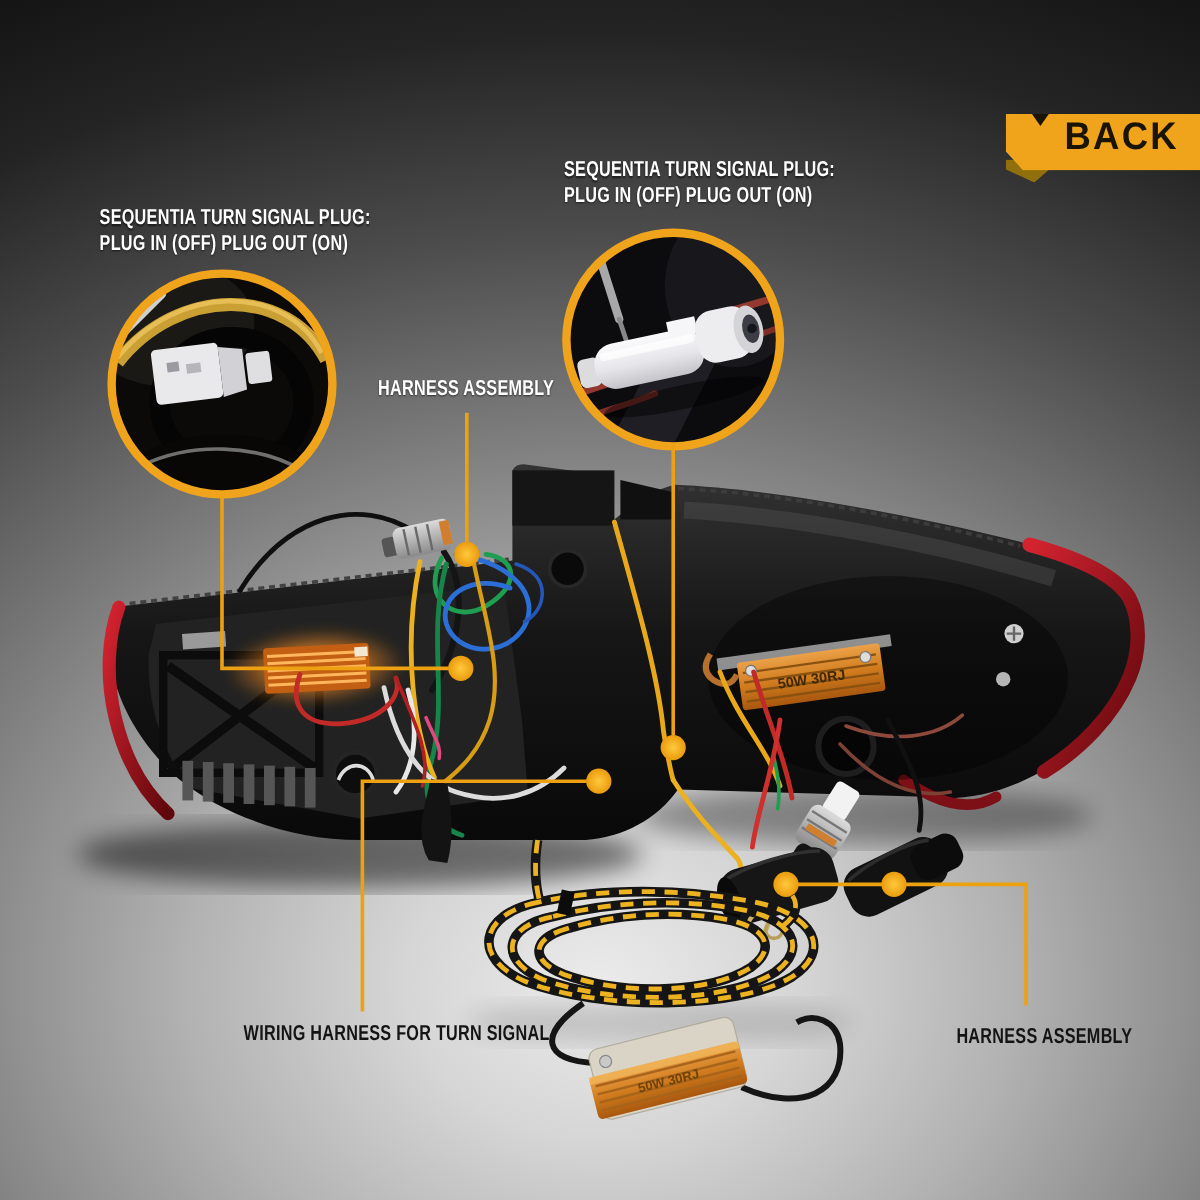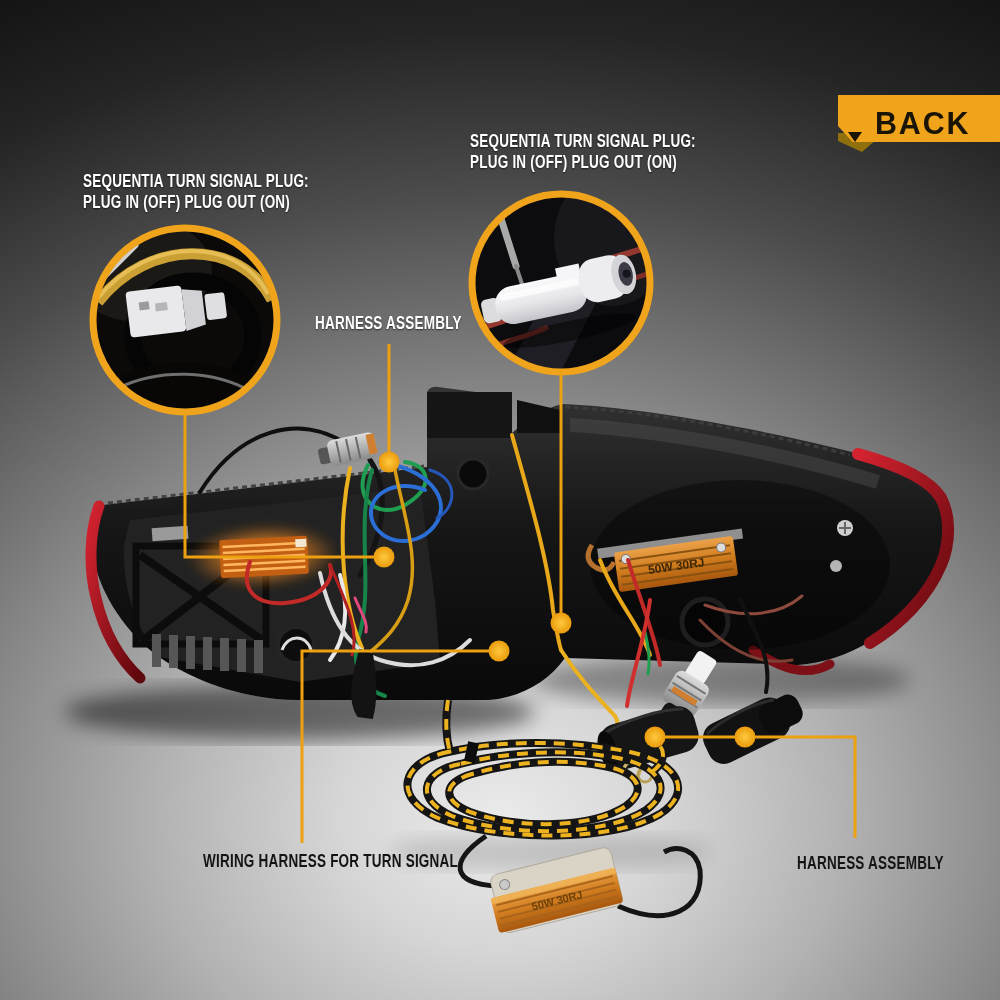--- a/index.html
+++ b/index.html
@@ -13,21 +13,21 @@
   .label{position:absolute;font-weight:bold;white-space:nowrap;
     transform:scaleX(.75);transform-origin:0 0;letter-spacing:.3px;}
   .label.white{color:var(--label-white);font-size:18px;line-height:21px;
     text-shadow:0 1px 2px rgba(0,0,0,.6);}
   .label.dark{color:var(--label-black);font-size:18px;line-height:21px;}
   #scene{position:absolute;left:0;top:0;}
   #back{
     position:absolute;left:838px;top:95px;width:162px;height:47px;
     background:var(--back-bg);
     clip-path:polygon(0 0,100% 0,100% 100%,9% 100%,0 66%);
-    display:flex;align-items:flex-end;gap:13px;padding-left:10px;
+    display:flex;align-items:flex-start;gap:13px;padding-left:22px;
     box-sizing:border-box;cursor:pointer;z-index:5;
   }
   #back .tri{width:0;height:0;border-left:7px solid transparent;
     border-right:7px solid transparent;border-top:10px solid #17110388;
     border-top-color:#1a1404;}
   #back .txt{font-weight:bold;font-size:32px;color:var(--back-text);
     letter-spacing:2px;transform:scaleX(.95);transform-origin:0 50%;}
   #back-shadow{position:absolute;left:838px;top:133px;width:46px;height:19px;
     background:#8f700c;clip-path:polygon(0 0,100% 0,52% 100%,0 42%);z-index:4;}
   .ring{fill:none;stroke:var(--accent);stroke-width:7;}

